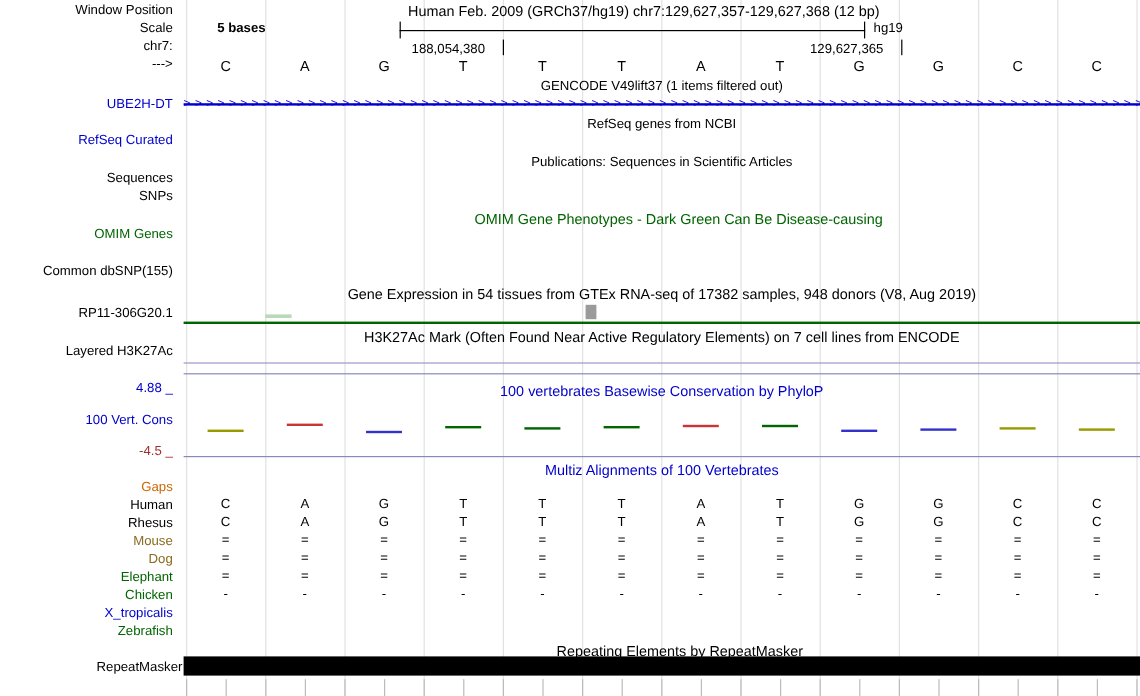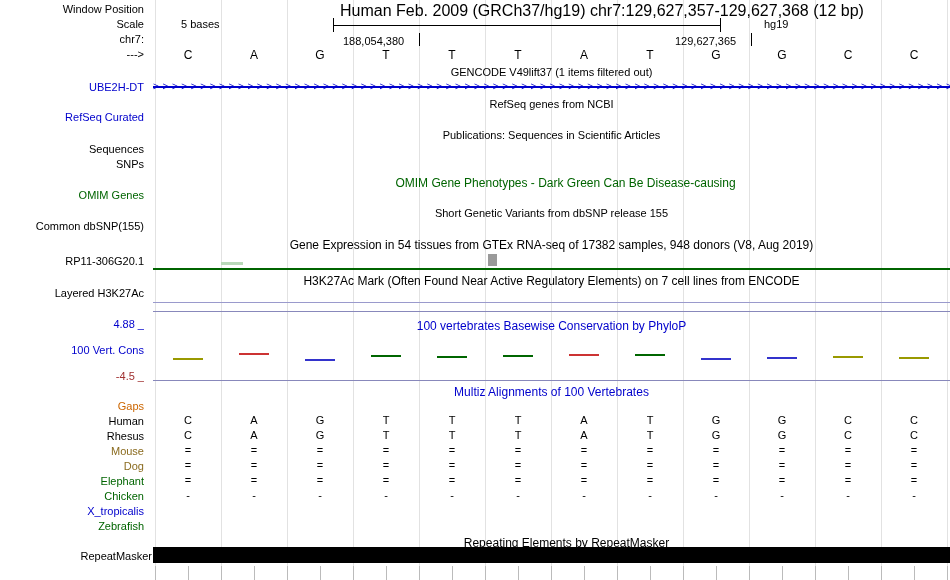--- a/index.html
+++ b/index.html
@@ -55,21 +55,21 @@
     width: 30px;
     margin-left: -15px;
     color: #000;
   }
   .tickline { position: absolute; background: #000; }
 
   .title-black { color: #000000; }
   .title-green { color: #006400; }
   .title-blue  { color: #0000cc; }
 
-  #ruler-text { position: absolute; font-size: 16px; color: #000; white-space: nowrap; }
+  #ruler-text { position: absolute; font-size: 12px; color: #000; white-space: nowrap; }
 
   .consbar { position: absolute; height: 2px; }
   .alignrow { position: absolute; font-size: 11px; width: 30px; margin-left: -15px; text-align: center; }
 
   #repeatbar { position: absolute; background: #000000; }
   .bottom-tick { position: absolute; width: 1px; background: #bbbbbb; }
 </style>
 </head>
 <body>
 
@@ -122,25 +122,25 @@
     <div class="vgrid" style="left:398px;"></div>
     <div class="vgrid" style="left:464px;"></div>
     <div class="vgrid" style="left:530px;"></div>
     <div class="vgrid" style="left:596px;"></div>
     <div class="vgrid" style="left:662px;"></div>
     <div class="vgrid" style="left:728px;"></div>
     <div class="vgrid" style="left:794px;"></div>
 
     <div id="ruler-text" style="left:187px; top:2px;">Human Feb. 2009 (GRCh37/hg19)   chr7:129,627,357-129,627,368 (12 bp)</div>
 
-    <div class="centertext" style="left:28px; top:18px; text-align:left;">5 bases</div>
+    <div class="centertext" style="left:28px; top:18px; text-align:left;font-weight:bold;">5 bases</div>
     <div class="tickline" style="left:180px; top:18px; width:1px; height:14px;"></div>
     <div class="tickline" style="left:180px; top:25px; width:388px; height:1px;"></div>
     <div class="tickline" style="left:567px; top:18px; width:1px; height:14px;"></div>
-    <div class="centertext" style="left:575px; top:18px; text-align:right;margin-left:36px;">hg19</div>
+    <div class="centertext" style="left:575px; top:18px; text-align:right;">hg19</div>
 
     <div class="centertext" style="left:190px; top:35px; text-align:left;">188,054,380</div>
     <div class="tickline" style="left:266px; top:33px; width:1px; height:13px;"></div>
     <div class="centertext" style="left:522px; top:35px; text-align:left;">129,627,365</div>
     <div class="tickline" style="left:598px; top:33px; width:1px; height:13px;"></div>
 
     <div class="base" style="left:35px;  top:48px;">C</div>
     <div class="base" style="left:101px; top:48px;">A</div>
     <div class="base" style="left:167px; top:48px;">G</div>
     <div class="base" style="left:233px; top:48px;">T</div>
@@ -157,21 +157,20 @@
 
     <div class="abs" style="left:0; top:86px; width:797px; height:2px; background:#0000cc;"></div>
     <div class="abs" style="left:0; top:80px; width:797px; height:13px; color:#0000cc; font-size:10px; letter-spacing:3.6px; overflow:hidden; white-space:nowrap; line-height:13px;">&gt;&gt;&gt;&gt;&gt;&gt;&gt;&gt;&gt;&gt;&gt;&gt;&gt;&gt;&gt;&gt;&gt;&gt;&gt;&gt;&gt;&gt;&gt;&gt;&gt;&gt;&gt;&gt;&gt;&gt;&gt;&gt;&gt;&gt;&gt;&gt;&gt;&gt;&gt;&gt;&gt;&gt;&gt;&gt;&gt;&gt;&gt;&gt;&gt;&gt;&gt;&gt;&gt;&gt;&gt;&gt;&gt;&gt;&gt;&gt;&gt;&gt;&gt;&gt;&gt;&gt;&gt;&gt;&gt;&gt;&gt;&gt;&gt;&gt;&gt;&gt;&gt;&gt;&gt;&gt;&gt;&gt;&gt;&gt;&gt;&gt;&gt;&gt;&gt;&gt;&gt;&gt;&gt;&gt;&gt;&gt;&gt;&gt;&gt;&gt;&gt;&gt;&gt;&gt;&gt;&gt;&gt;&gt;&gt;&gt;&gt;&gt;&gt;&gt;&gt;&gt;&gt;&gt;&gt;&gt;&gt;&gt;&gt;&gt;&gt;&gt;&gt;&gt;&gt;&gt;&gt;&gt;&gt;&gt;&gt;&gt;&gt;&gt;&gt;&gt;&gt;&gt;&gt;&gt;&gt;&gt;&gt;&gt;&gt;&gt;&gt;&gt;&gt;&gt;&gt;&gt;&gt;&gt;&gt;&gt;&gt;&gt;&gt;&gt;&gt;&gt;&gt;&gt;&gt;&gt;&gt;&gt;&gt;&gt;&gt;&gt;</div>
 
     <div class="centertext title-black" style="left:0; top:98px; width:797px;">RefSeq genes from NCBI</div>
 
     <div class="centertext title-black" style="left:0; top:129px; width:797px;">Publications: Sequences in Scientific Articles</div>
 
     <div class="centertext title-green" style="left:14px; top:176px; width:797px; font-size:12px;">OMIM Gene Phenotypes - Dark Green Can Be Disease-causing</div>
 
-    <div class="centertext title-black" style="left:0; top:207px; width:797px;">Short Genetic Variants from dbSNP release 155</div>
 
     <div class="centertext title-black" style="left:0; top:238px; width:797px; font-size:12px;">Gene Expression in 54 tissues from GTEx RNA-seq of 17382 samples, 948 donors (V8, Aug 2019)</div>
 
     <div class="abs" style="left:68px; top:262px; width:22px; height:3px; background:#b9d9b9;"></div>
     <div class="abs" style="left:335px; top:254px; width:9px; height:12px; background:#9a9a9a;"></div>
 
     <div class="abs" style="left:0; top:268px; width:797px; height:2px; background:#006400;"></div>
     <div class="centertext title-black" style="left:0; top:274px; width:797px; font-size:12px;">H3K27Ac Mark (Often Found Near Active Regulatory Elements) on 7 cell lines from ENCODE</div>
     <div class="abs" style="left:0; top:302px; width:797px; height:1px; background:#9a9acc;"></div>
 

